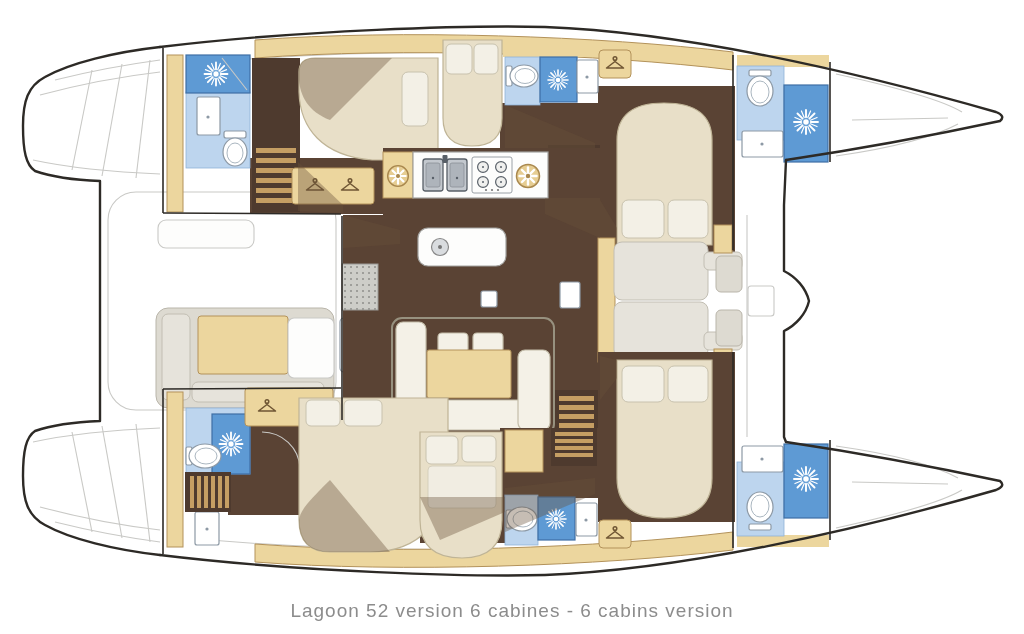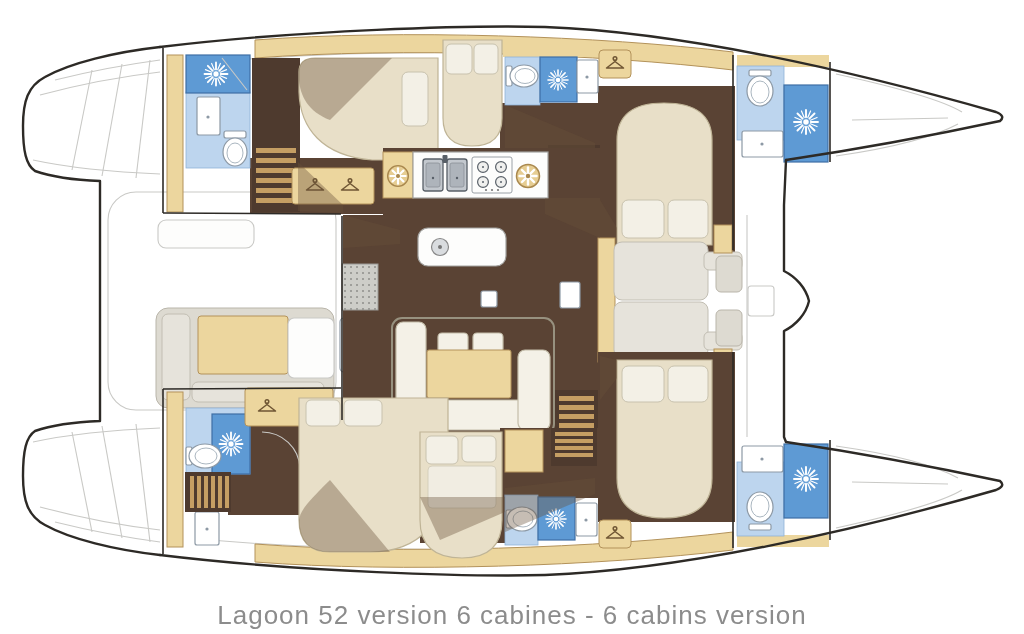--- a/index.html
+++ b/index.html
@@ -23,21 +23,21 @@
   .sofa{fill:var(--sofa-cream,#f4f1e7);stroke:#c3bda9;stroke-width:1.2;}
   .gray{fill:var(--seat-gray,#dddad1);stroke:#b9b5aa;stroke-width:1;}
   .graylt{fill:#e6e3db;stroke:#c2beb3;stroke-width:1;}
   .shadow{fill:var(--shadow-brown,rgba(104,82,58,0.38));stroke:none;}
   .counter{fill:var(--counter-white,#fdfdfc);stroke:#a3a3a0;stroke-width:1.2;}
   .stairbg{fill:var(--stair-dark,#4e3a2e);stroke:none;}
   .slat{fill:var(--stair-slat,#c59e63);stroke:none;}
   .sun{stroke:#ffffff;stroke-width:1.6;fill:none;stroke-linecap:round;}
   .hangerline{stroke:#6f5634;stroke-width:1.5;fill:none;stroke-linejoin:round;}
   .caption{position:absolute;left:0;right:0;top:600px;text-align:center;
-           color:var(--caption-gray,#8c8c8c);font-size:26px;letter-spacing:1px;}
+           color:var(--caption-gray,#8c8c8c);font-size:19px;letter-spacing:1px;}
 </style>
 </head>
 <body>
 
 <div class="stage">
 <svg viewBox="0 0 1024 634" width="1024" height="634" aria-hidden="true">
   <defs>
     <pattern id="dots" width="6" height="6" patternUnits="userSpaceOnUse">
       <rect width="6" height="6" fill="#cdcdc8"></rect>
           <circle cx="3" cy="3" r="1" fill="#8f8f8b"></circle>

